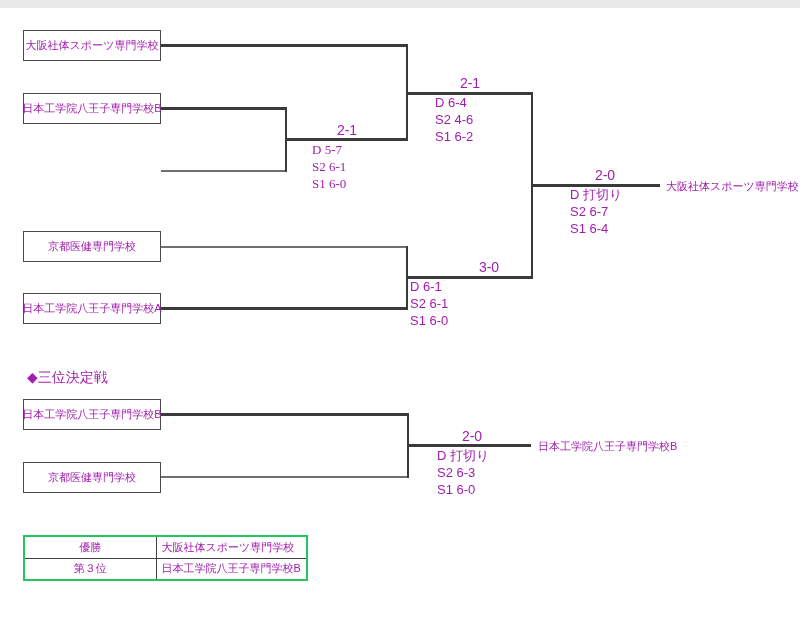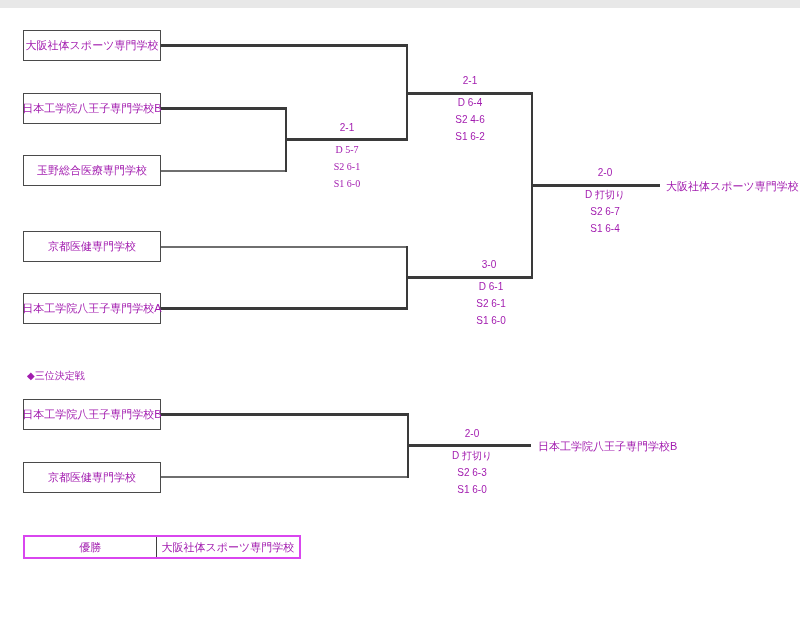--- a/index.html
+++ b/index.html
@@ -22,57 +22,56 @@
     white-space:nowrap;
     box-sizing:border-box;
     z-index:2;
   }
   .hline,.vline{position:absolute;background:#3a3a3a;z-index:1;}
   .hline.bold{height:3px;}
   .hline.thin{height:2px;background:#6f6f6f;}
   .vline{width:2px;}
   .score-label{
     position:absolute;width:70px;
-    text-align:center;font-size:10px;
+    text-align:center;font-size:14px;
   }
   .score-details{
     position:absolute;width:70px;
-    text-align:center;font-size:10px;line-height:17px;
+    text-align:left;font-size:13px;line-height:17px;
   }
   .winner-label{
     position:absolute;font-size:11px;white-space:nowrap;
   }
   .section-heading{
     position:absolute;left:27px;top:361px;
-    font-size:10px;
+    font-size:14px;
   }
   .results-table{
     position:absolute;left:23px;top:527px;
     border-collapse:collapse;
   }
   .results-table td{
     border:1px solid #3f3f3f;
     height:22px;
     font-size:11px;
     padding:0 5px;
     white-space:nowrap;
     box-sizing:border-box;
   }
-  .results-table{border:2px solid #d946ef;}
+  .results-table{border:2px solid #22c55e;}
   .results-table td.rank{width:132px;text-align:center;}
   .results-table td.team{width:118px;text-align:left;}
 </style>
 </head>
 <body>
 
 <div class="page">
 
   <div class="team-box" style="left:23px;top:22px;">大阪社体スポーツ専門学校</div>
   <div class="team-box" style="left:23px;top:85px;">日本工学院八王子専門学校B</div>
-  <div class="team-box" style="left:23px;top:147px;">玉野総合医療専門学校</div>
   <div class="team-box" style="left:23px;top:223px;">京都医健専門学校</div>
   <div class="team-box" style="left:23px;top:285px;">日本工学院八王子専門学校A</div>
 
   <div class="hline bold" style="left:161px;top:36px;width:247px;"></div>
 
   <div class="hline bold" style="left:161px;top:99px;width:126px;"></div>
   <div class="hline thin" style="left:161px;top:162px;width:126px;"></div>
   <div class="vline" style="left:285px;top:99px;height:65px;"></div>
   <div class="hline bold" style="left:285px;top:130px;width:123px;"></div>
 
@@ -95,21 +94,21 @@
   </div>
 
   <div class="score-label" style="left:435px;top:67px;">2-1</div>
   <div class="score-details" style="left:435px;top:86px;">
     <div>D 6-4</div>
     <div>S2 4-6</div>
     <div>S1 6-2</div>
   </div>
 
   <div class="score-label" style="left:454px;top:251px;">3-0</div>
-  <div class="score-details" style="left:456px;top:270px;">
+  <div class="score-details" style="left:410px;top:270px;">
     <div>D 6-1</div>
     <div>S2 6-1</div>
     <div>S1 6-0</div>
   </div>
 
   <div class="score-label" style="left:570px;top:159px;">2-0</div>
   <div class="score-details" style="left:570px;top:178px;">
     <div>D 打切り</div>
     <div>S2 6-7</div>
     <div>S1 6-4</div>
@@ -135,16 +134,20 @@
   </div>
 
   <div class="winner-label" style="left:538px;top:431px;">日本工学院八王子専門学校B</div>
 
   <table class="results-table">
     <tbody>
       <tr>
         <td class="rank">優勝</td>
         <td class="team">大阪社体スポーツ専門学校</td>
       </tr>
+      <tr>
+        <td class="rank">第３位</td>
+        <td class="team">日本工学院八王子専門学校B</td>
+      </tr>
     </tbody>
   </table>
 
 </div>
 
 </body></html>

